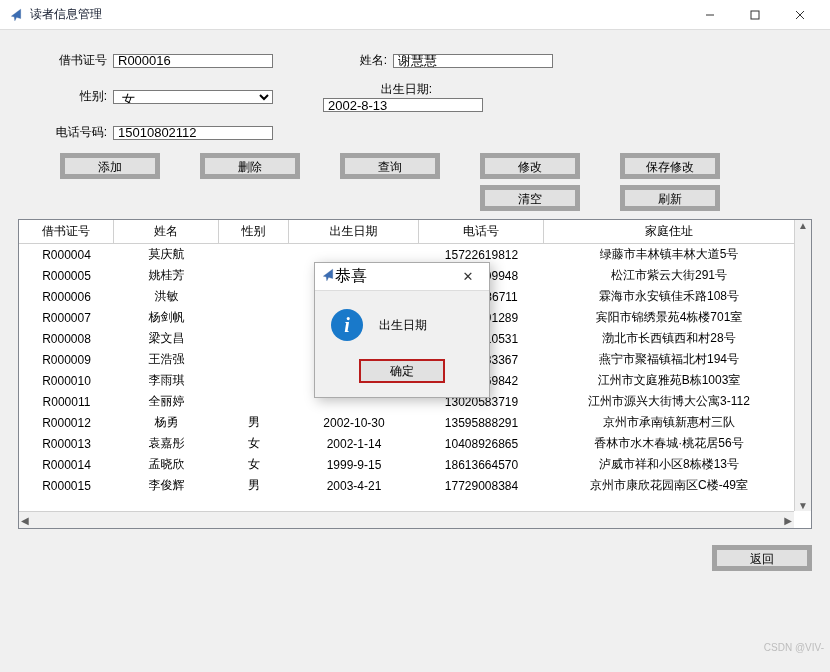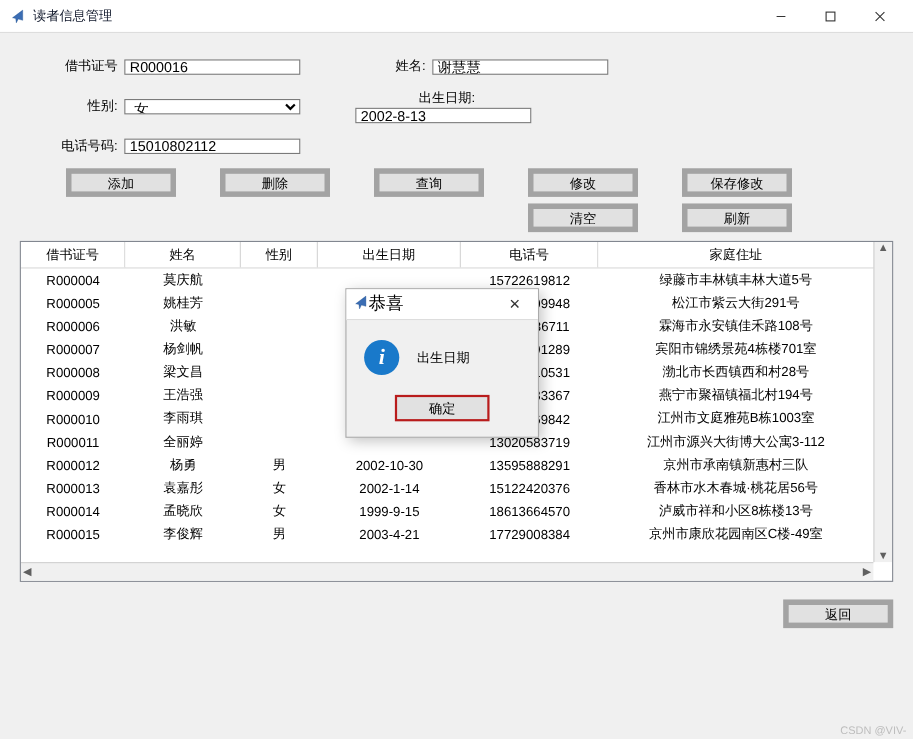--- a/index.html
+++ b/index.html
@@ -146,21 +146,21 @@
   button.okbtn {
     width:86px; height:24px;
     background:#e1e1e1; border:2px solid #b91c1c;
     font-family:inherit; font-size:12px; cursor:pointer;
   }
   .backrow {
     display:flex; justify-content:flex-end;
     padding: 8px 18px 0 0;
   }
   .watermark {
-    position:absolute; right:6px; bottom:2px;
+    position:absolute; right:6px; bottom:19px;
     font-size:10px; color:#bdbdbd;
   }
 </style>
 </head>
 <body>
 
 <div class="titlebar">
   <span class="feather">
     <svg width="14" height="14" viewBox="0 0 24 24">
         <path d="M20 2 L4 14 L9 15 L10 22 L13 16 L20 18 Z" fill="#3b6db3" stroke="#184a8a" stroke-width="0.5"></path>
@@ -314,21 +314,21 @@
           <div class="td c2">男</div>
           <div class="td c3">2002-10-30</div>
           <div class="td c4">13595888291</div>
           <div class="td c5">京州市承南镇新惠村三队</div>
         </div>
         <div class="tr">
           <div class="td c0">R000013</div>
           <div class="td c1">袁嘉彤</div>
           <div class="td c2">女</div>
           <div class="td c3">2002-1-14</div>
-          <div class="td c4">15122420376</div>
+          <div class="td c4">10408926865</div>
           <div class="td c5">香林市水木春城·桃花居56号</div>
         </div>
         <div class="tr">
           <div class="td c0">R000014</div>
           <div class="td c1">孟晓欣</div>
           <div class="td c2">女</div>
           <div class="td c3">1999-9-15</div>
           <div class="td c4">18613664570</div>
           <div class="td c5">泸威市祥和小区8栋楼13号</div>
         </div>

